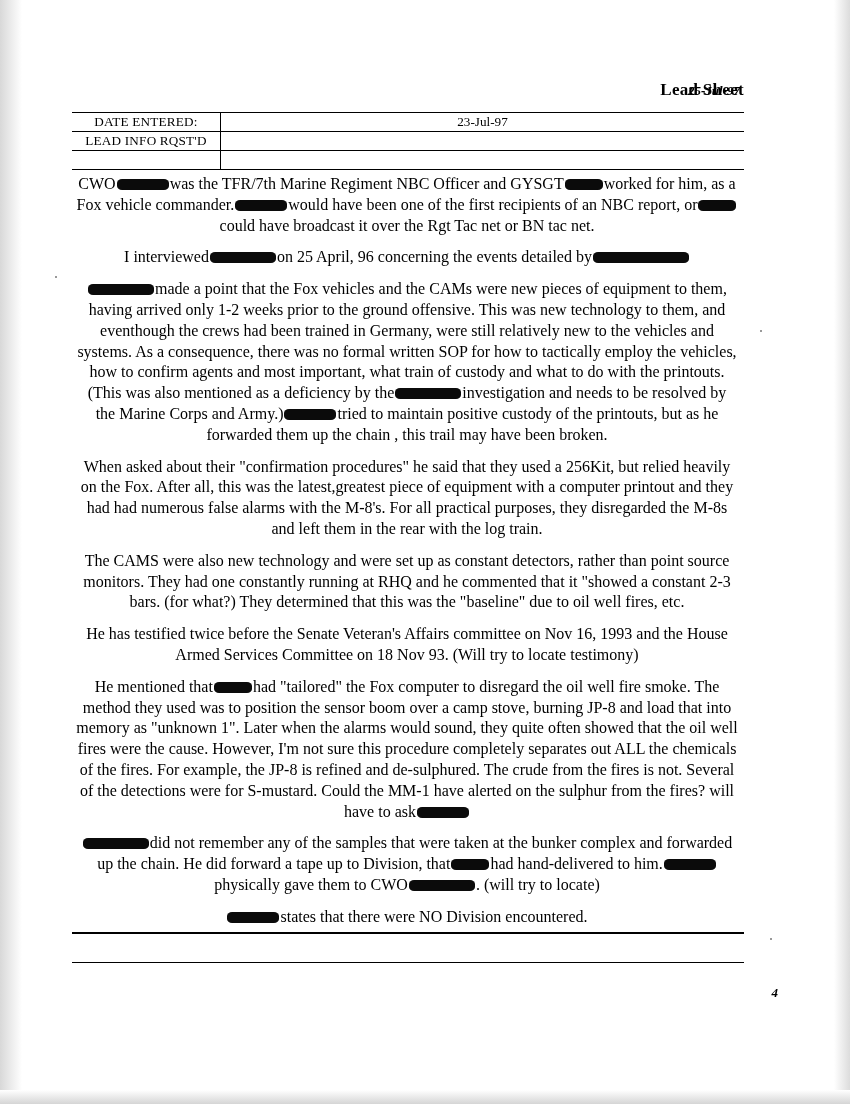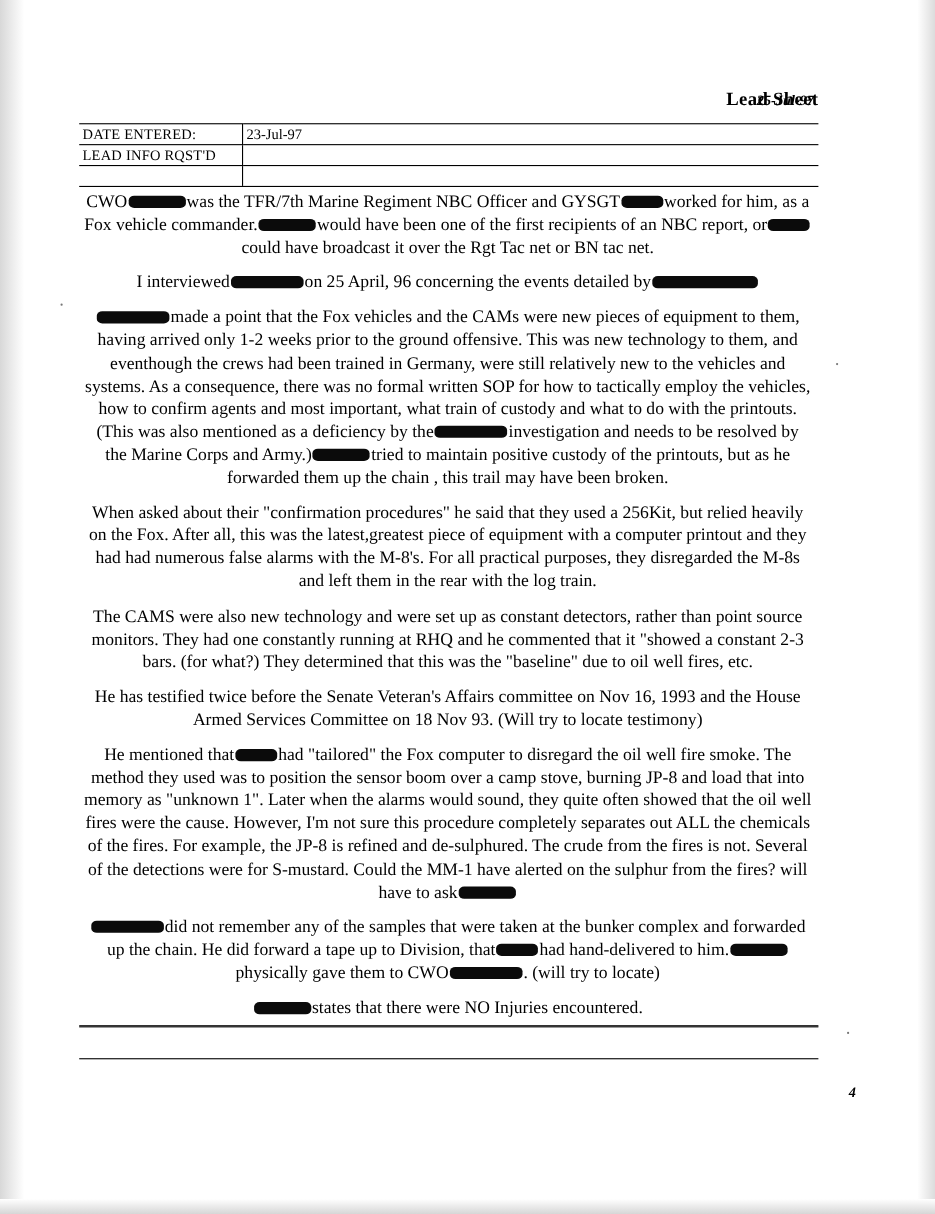--- a/index.html
+++ b/index.html
@@ -63,20 +63,21 @@
   .rule {
     border-top: 1px solid #000;
     height: 0;
   }
 
   table.grid {
     width: 100%;
     border-collapse: collapse;
     font-size: 13.2px;
     margin-top: 6px;
+    text-align: center;
   }
   table.grid td {
     padding: 1px 3px;
     vertical-align: top;
   }
   .lbl {
     width: 142px;
     white-space: nowrap;
     letter-spacing: .2px;
   }
@@ -213,21 +214,21 @@
         <p>When asked about their "confirmation procedures" he said that they used a 256Kit, but relied heavily on the Fox. After all, this was the latest,greatest piece of equipment with a computer printout and they had had numerous false alarms with the M-8's.  For all practical purposes, they disregarded the M-8s and left them in the rear with the log train.</p>
 
         <p>The CAMS were also new technology and were set up as constant detectors, rather than point source monitors. They had one constantly running at RHQ and he commented that it "showed a constant 2-3 bars.  (for what?) They determined that this was the "baseline" due to oil well fires, etc.</p>
 
         <p>He has testified twice before the Senate Veteran's Affairs committee on Nov 16, 1993 and the House Armed Services Committee on 18 Nov 93.  (Will try to locate testimony)</p>
 
         <p><span>He mentioned that</span><span class="rd rd-sm"></span><span>had "tailored" the Fox computer to disregard the oil well fire smoke.  The method they used was to position the sensor boom over a camp stove, burning JP-8 and load that into memory as "unknown 1".  Later when the alarms would sound, they quite often showed that the oil well fires were the cause.  However, I'm not sure this procedure completely separates out ALL the chemicals of the fires.  For example, the JP-8 is refined and de-sulphured.  The crude from the fires is not.  Several of the detections were for S-mustard.  Could the MM-1 have alerted on the sulphur from the fires?  will have to ask</span><span class="rd rd-md"></span></p>
 
         <p><span class="rd rd-lg"></span><span>did not remember any of the samples that were taken at the bunker complex and forwarded up the chain. He did forward a tape up to Division, that</span><span class="rd rd-sm"></span><span>had hand-delivered to him.</span><span class="rd rd-md"></span><span>physically gave them to CWO</span><span class="rd rd-lg"></span><span>. (will try to locate)</span></p>
 
-        <p><span class="rd rd-md"></span><span>states that there were NO Injuries encountered.</span></p>
+        <p><span class="rd rd-md"></span><span>states that there were NO Division encountered.</span></p>
 
       </div>
     </div>
 
     <div class="rule"></div>
 
   </div>
 
   <div class="bottom-rule"></div>
   <div class="page-num">4</div>

